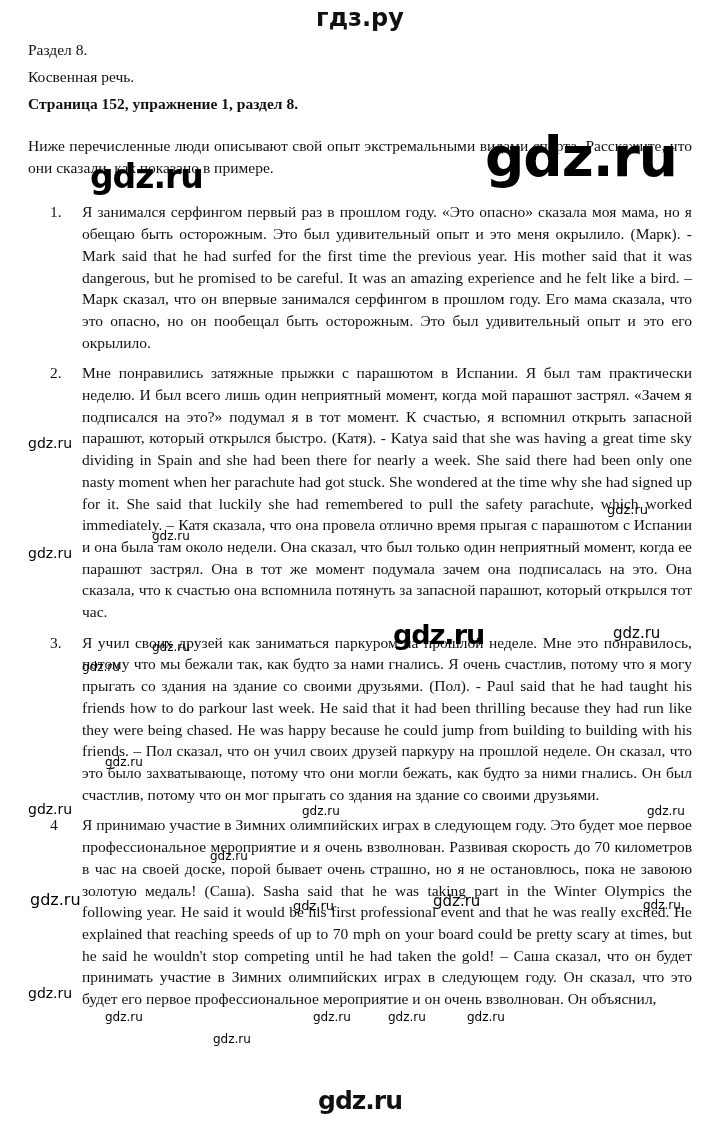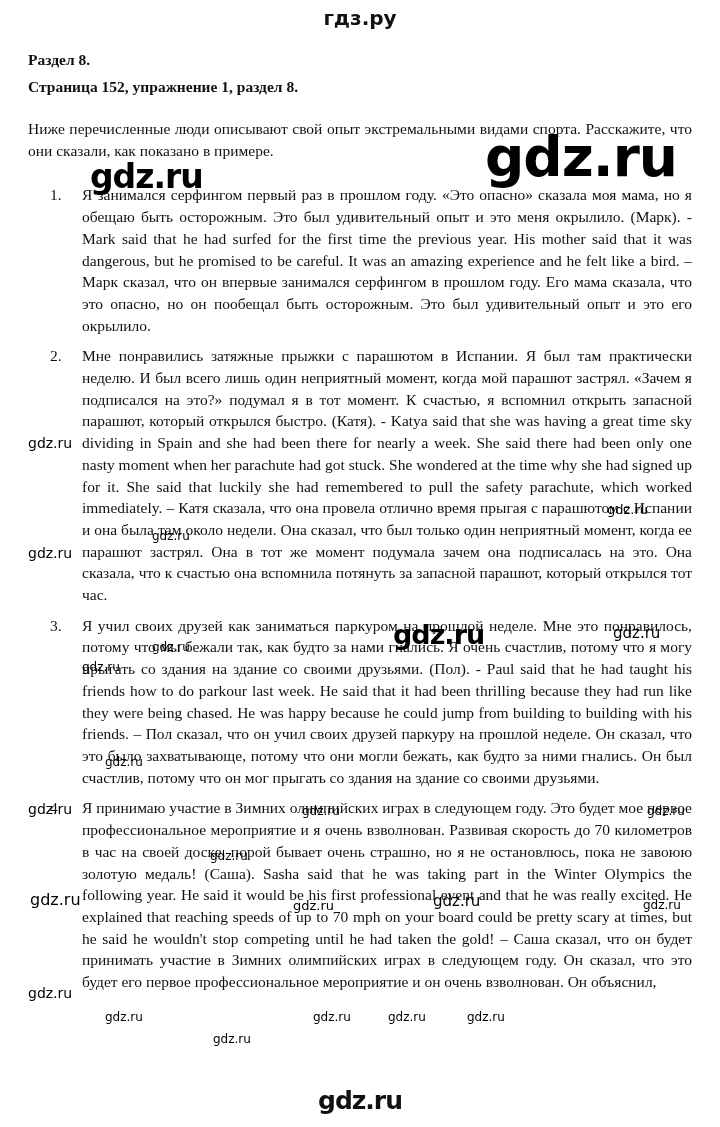--- a/index.html
+++ b/index.html
@@ -11,26 +11,26 @@
     color:#111;
     font-family:"Liberation Serif","DejaVu Serif",serif;
     font-size:15.5px;
     line-height:21.7px;
   }
   .content{padding:0 28px;}
   .logo-top{
     text-align:center;
     font-family:"DejaVu Sans","Liberation Sans",sans-serif;
     font-weight:bold;
-    font-size:20px;
+    font-size:24px;
     line-height:30px;
     padding-top:3px;
   }
   .section-label,.section-title{line-height:27px;}
-  .section-block{margin-top:13px;font-weight:bold;}
+  .section-block{margin-top:3px;}
   .exercise-title{
     font-weight:bold;
     margin-top:3px;
     line-height:22px;
   }
   .intro{
     margin-top:20px;
     text-align:justify;
   }
   .items{margin-top:23px;}
@@ -67,20 +67,21 @@
 </head>
 <body>
 
 <div class="page">
 
   <div class="logo-top">гдз.ру</div>
 
   <div class="content">
     <div class="section-block">
       <div class="section-label">Раздел 8.</div>
+      <div class="section-title">Косвенная речь.</div>
     </div>
 
     <div class="exercise-title">Страница 152, упражнение 1, раздел 8.</div>
 
     <div class="intro">Ниже перечисленные люди описывают свой опыт экстремальными видами спорта. Расскажите, что они сказали, как показано в примере.</div>
 
     <div class="items">
       <div class="item">
         <span class="item-num">1.</span>
         <span>Я занимался серфингом первый раз в прошлом году. «Это опасно» сказала моя мама, но я обещаю быть осторожным. Это был удивительный опыт и это меня окрылило. (Марк). - Mark said that he had surfed for the first time the previous year. His mother said that it was dangerous, but he promised to be careful. It was an amazing experience and he felt like a bird. – Марк сказал, что он впервые занимался серфингом в прошлом году. Его мама сказала, что это опасно, но он пообещал быть осторожным. Это был удивительный опыт и это его окрылило.</span>

